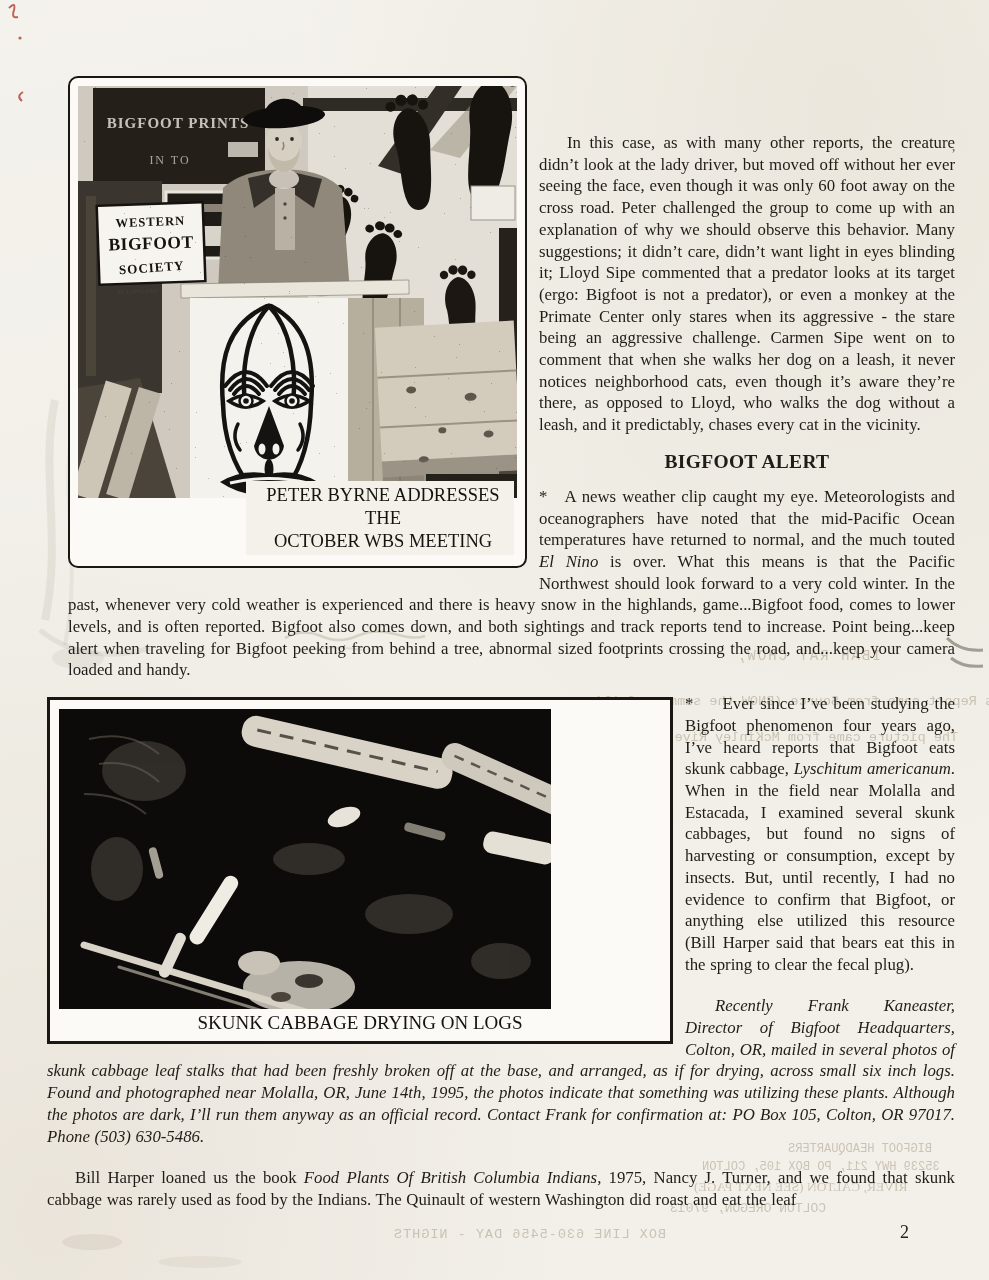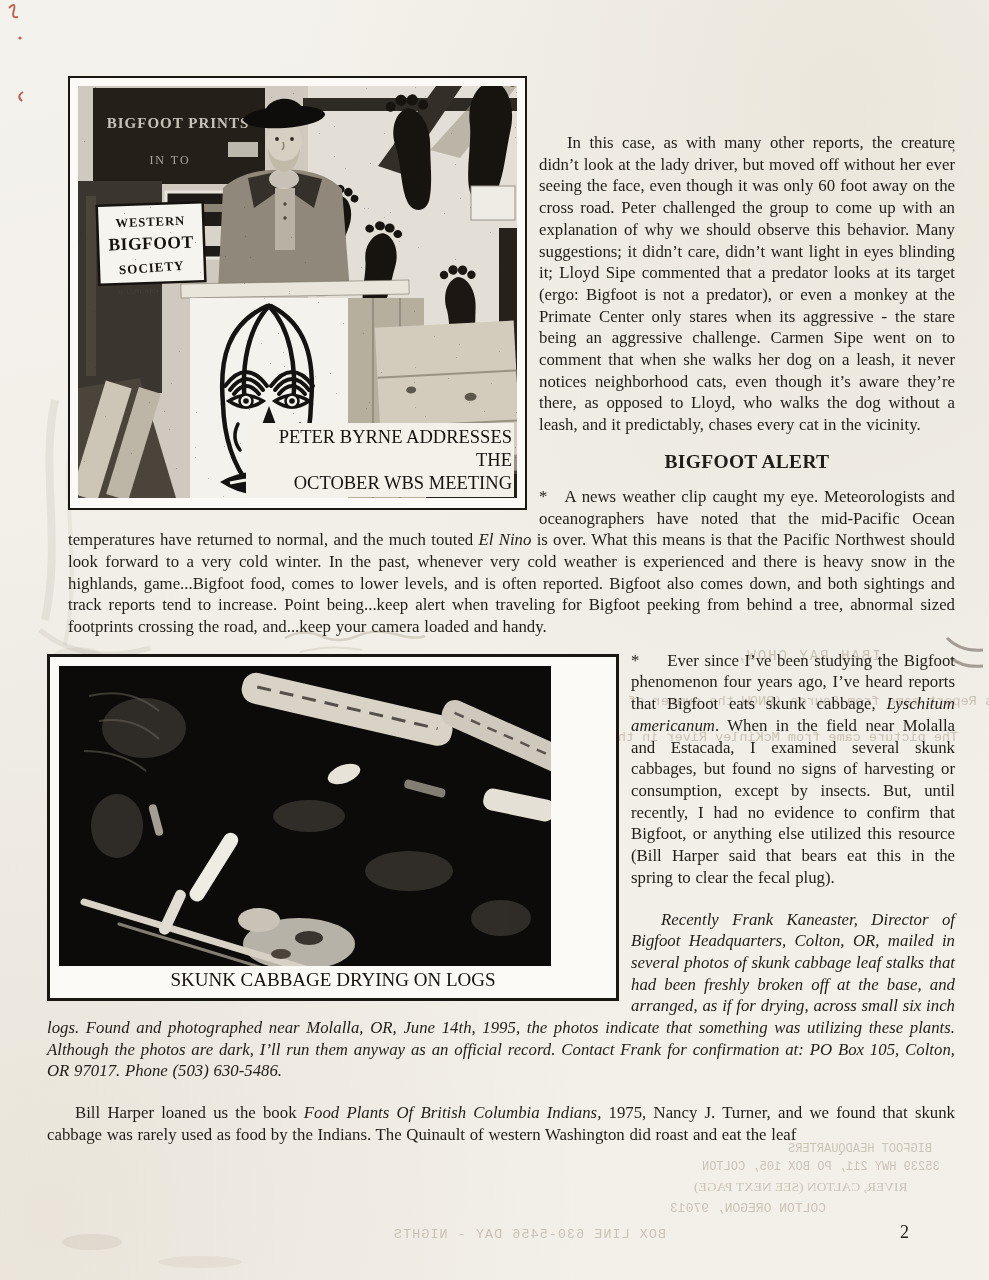--- a/index.html
+++ b/index.html
@@ -10,34 +10,34 @@
       radial-gradient(ellipse at 5% 95%, rgba(222,212,196,.4), transparent 40%),
       linear-gradient(168deg,#f4f2ec 0%,#f1efe8 45%,#f3f0ea 100%);
     font-family:"Liberation Serif","DejaVu Serif",serif;
     color:#201d18;
   }
   .bodytext{font-size:16.8px;line-height:21.7px;text-align:justify;margin:0;word-spacing:0.5px;}
   .indent{text-indent:28px;}
   
   .section1{position:relative;padding:76px 34px 0 68px;}
   .photo-frame{background:#fbfaf6;border:2px solid #1a1712;box-sizing:border-box;position:relative;}
-  .photo1{float:left;width:459px;height:434px;padding:8px;margin:0 12px 6px 0;}
+  .photo1{float:left;width:459px;height:492px;padding:8px;margin:0 12px 6px 0;border-radius:10px;}
   .photo1 svg{display:block;}
   .caption1{
     position:absolute;right:11px;bottom:11px;width:258px;
     background:#f3f1ea;padding:3px 2px 2px 8px;
-    font-size:18.5px;line-height:23px;text-align:right;color:#16130f;
+    font-size:18.5px;line-height:23px;text-align:center;color:#16130f;
   }
   .s1p1{margin-top:56px;}
   .alert-heading{font-size:19.5px;font-weight:bold;text-align:center;margin:15px 0 13px;letter-spacing:.3px;}
   
   .new-sighting{clear:both;font-size:35px;font-weight:bold;text-align:center;margin:47px 30px 15px 0;letter-spacing:.5px;}
   
   .section2{position:relative;padding:0 34px 0 47px;}
-  .photo2{float:left;width:572px;padding:9px 9px 0 9px;margin:4px 12px 6px 0;border-width:3px;}
+  .photo2{float:left;width:626px;padding:9px 9px 0 9px;margin:4px 12px 6px 0;border-width:3px;}
   .photo2 svg{display:block;}
   .caption2{font-size:19px;text-align:center;padding:3px 0 7px;color:#16130f;}
   .s2p1{margin-top:12px;}
   .s2p2,.s2p3{margin-top:20px;}
   .s2p2{text-indent:30px;font-style:italic;}
   .s2p3{text-indent:28px;}
   em{font-style:italic;}
   
   .page-number{position:absolute;left:900px;top:1222px;font-size:18px;color:#242019;}
   

